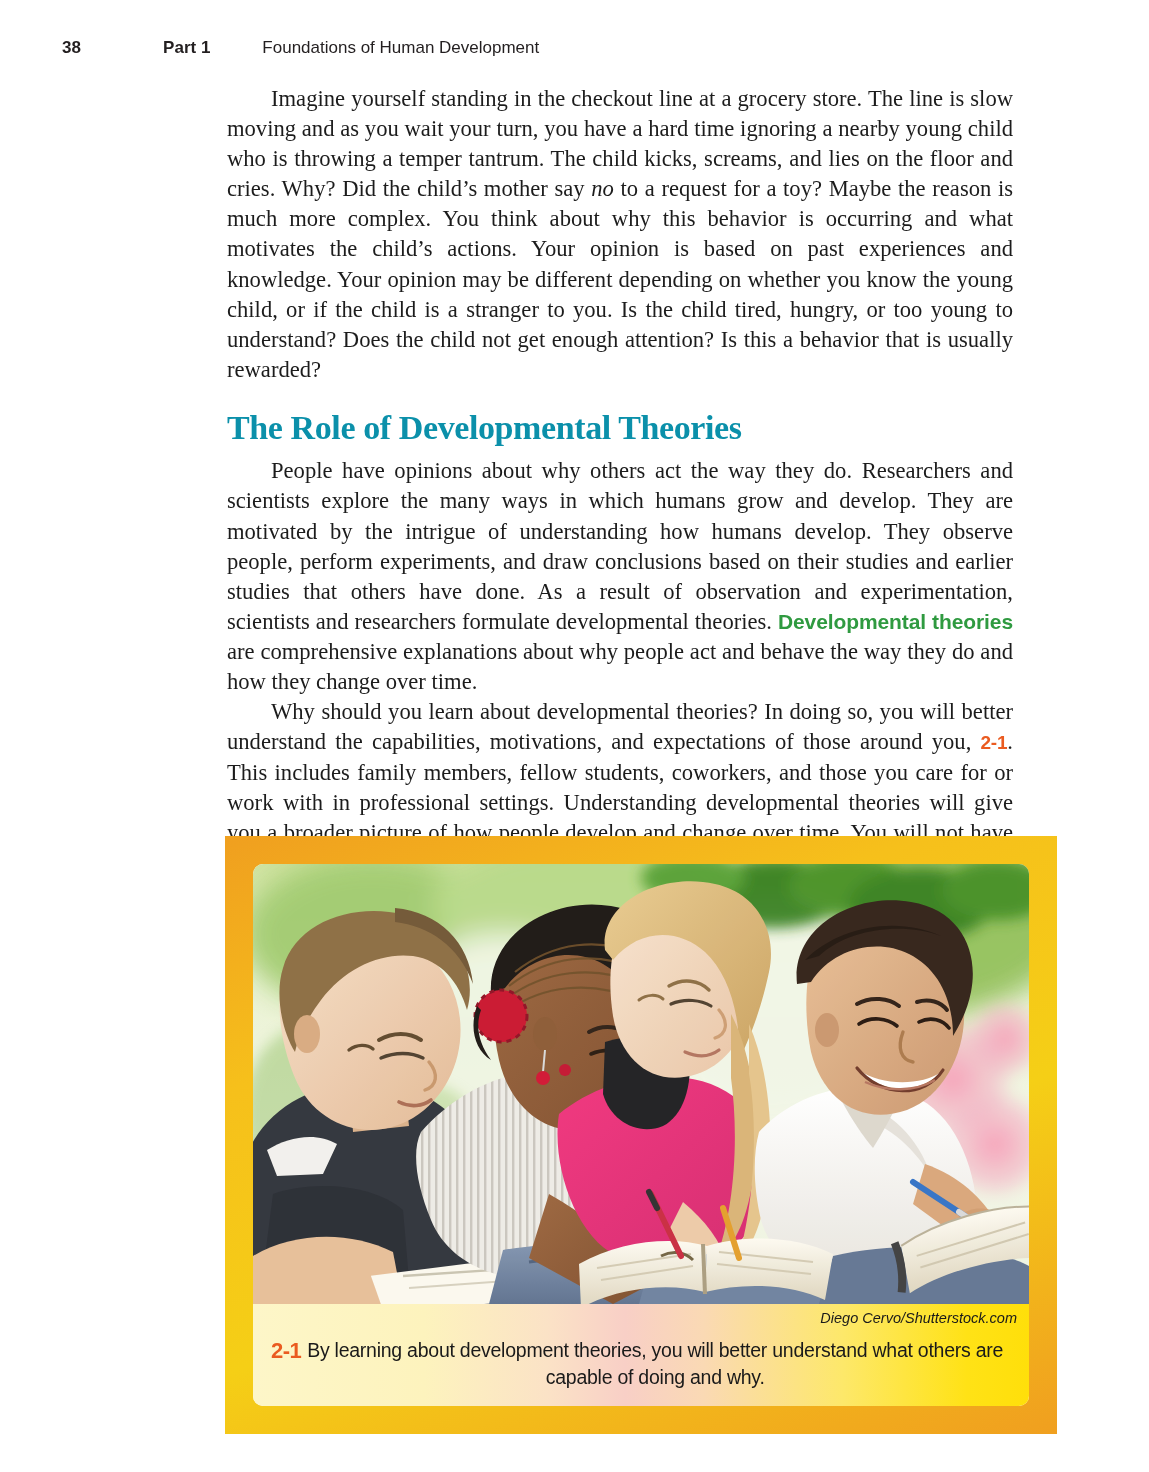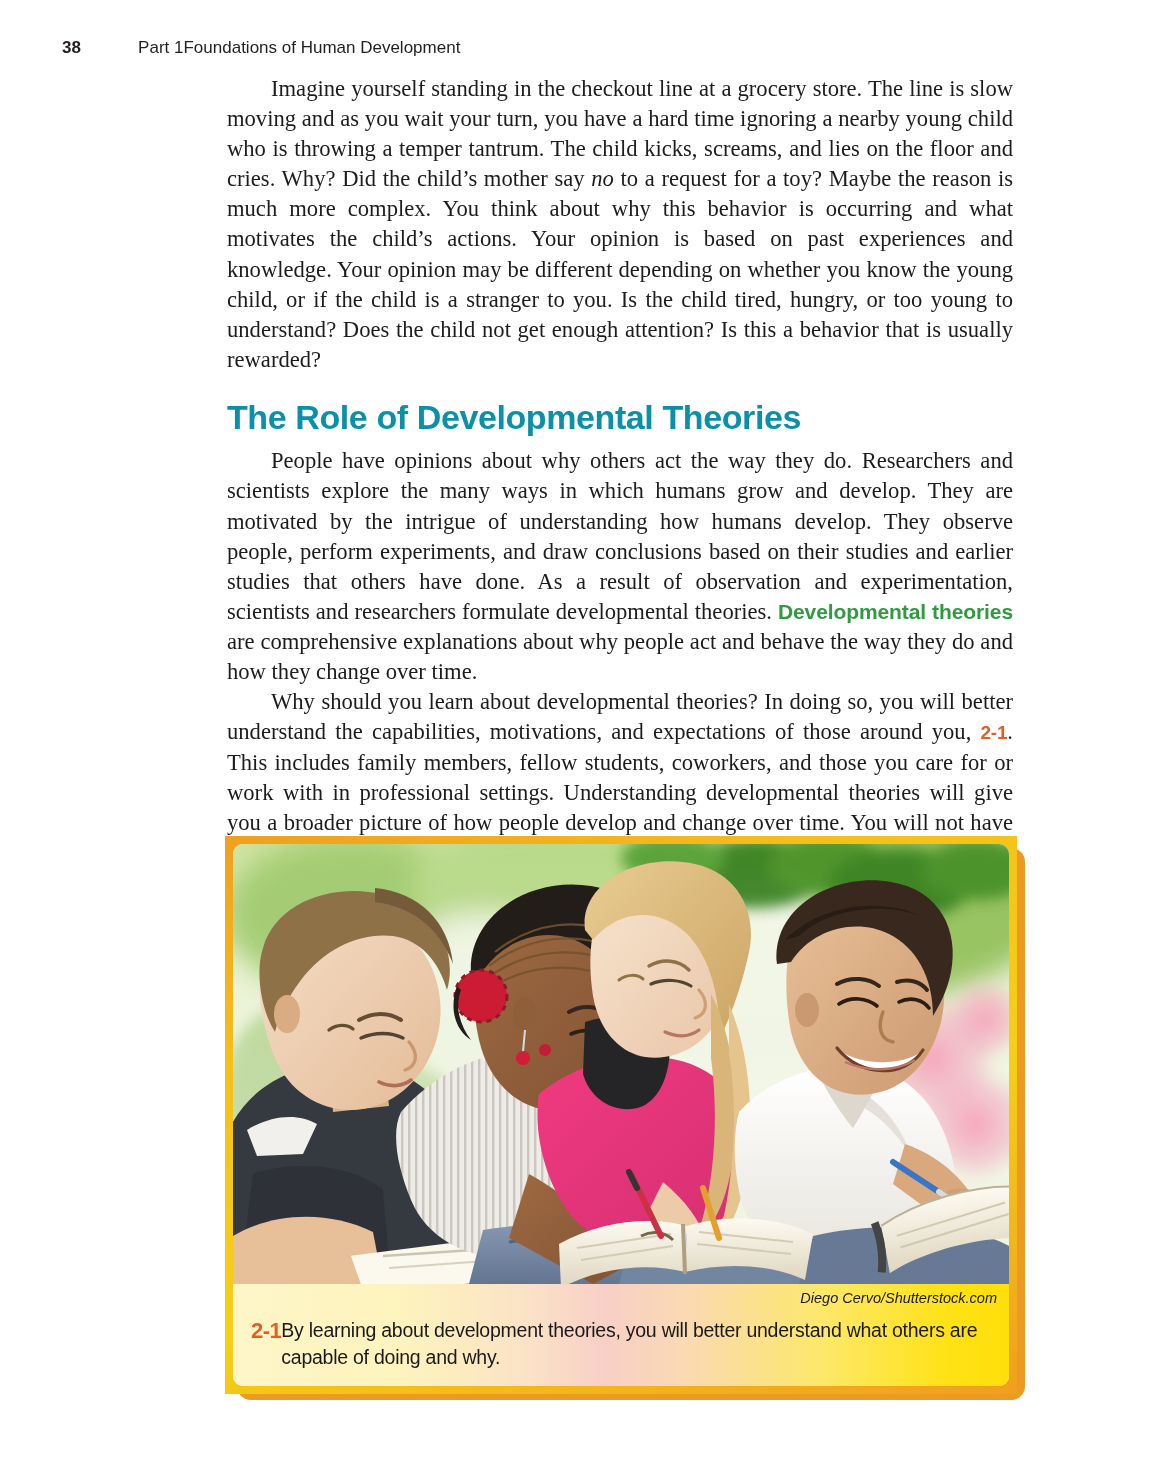--- a/index.html
+++ b/index.html
@@ -26,32 +26,33 @@
     font-family: "Liberation Sans", sans-serif;
     font-size: 17px;
     color: #231f20;
     white-space: nowrap;
   }
   .rh-page {
     font-weight: bold;
     letter-spacing: 0.1px;
   }
   .rh-part {
-    font-weight: normal;
-    margin-left: 57px;
+    font-weight: bold;
+    margin-left: 82px;
   }
   .rh-title {
     font-weight: normal;
+    margin-left: 52px;
   }
 
   
   .column {
     position: absolute;
     left: 227px;
-    top: 74px;
+    top: 84px;
     width: 786px;
   }
   p.body {
     margin: 0;
     font-family: "Liberation Serif", serif;
     font-size: 22.6px;
     line-height: 30.1px;
     text-align: justify;
     text-indent: 44px;
     color: #1c1c1c;
@@ -72,21 +73,21 @@
   .figref {
     font-family: "Liberation Sans", sans-serif;
     font-weight: bold;
     font-size: 19px;
     color: #ea5b20;
     letter-spacing: -0.2px;
   }
 
   h2.section-heading {
     margin: 24px 0 10px 0;
-    font-family: Liberation Sans, sans-serif;
+    font-family: Liberation Serif, serif;
     font-size: 34px;
     font-weight: bold;
     color: #0b90aa;
     letter-spacing: -0.4px;
     line-height: 1.1;
   }
 
   
   .figure {
     position: absolute;
@@ -103,23 +104,24 @@
     background: #eb9a22;
     border-radius: 14px;
   }
   .figure-frame {
     position: relative;
     width: 776px;
     border: 6px solid;
     border-image: linear-gradient(160deg, #f0a01f 0%, #f6c01b 28%, #f5cf16 60%, #f0a01f 100%) 1;
     border-radius: 16px;
     background: linear-gradient(160deg, #f0a01f 0%, #f6c01b 28%, #f5cf16 60%, #f0a01f 100%);
-    padding: 2px;
+    padding: 22px;
     box-sizing: content-box;
     overflow: hidden;
+    text-align: center;
   }
   .figure-inner {
     border-radius: 10px;
     overflow: hidden;
     background: #ffffff;
     position: relative;
   }
   .photo {
     display: block;
     width: 776px;

